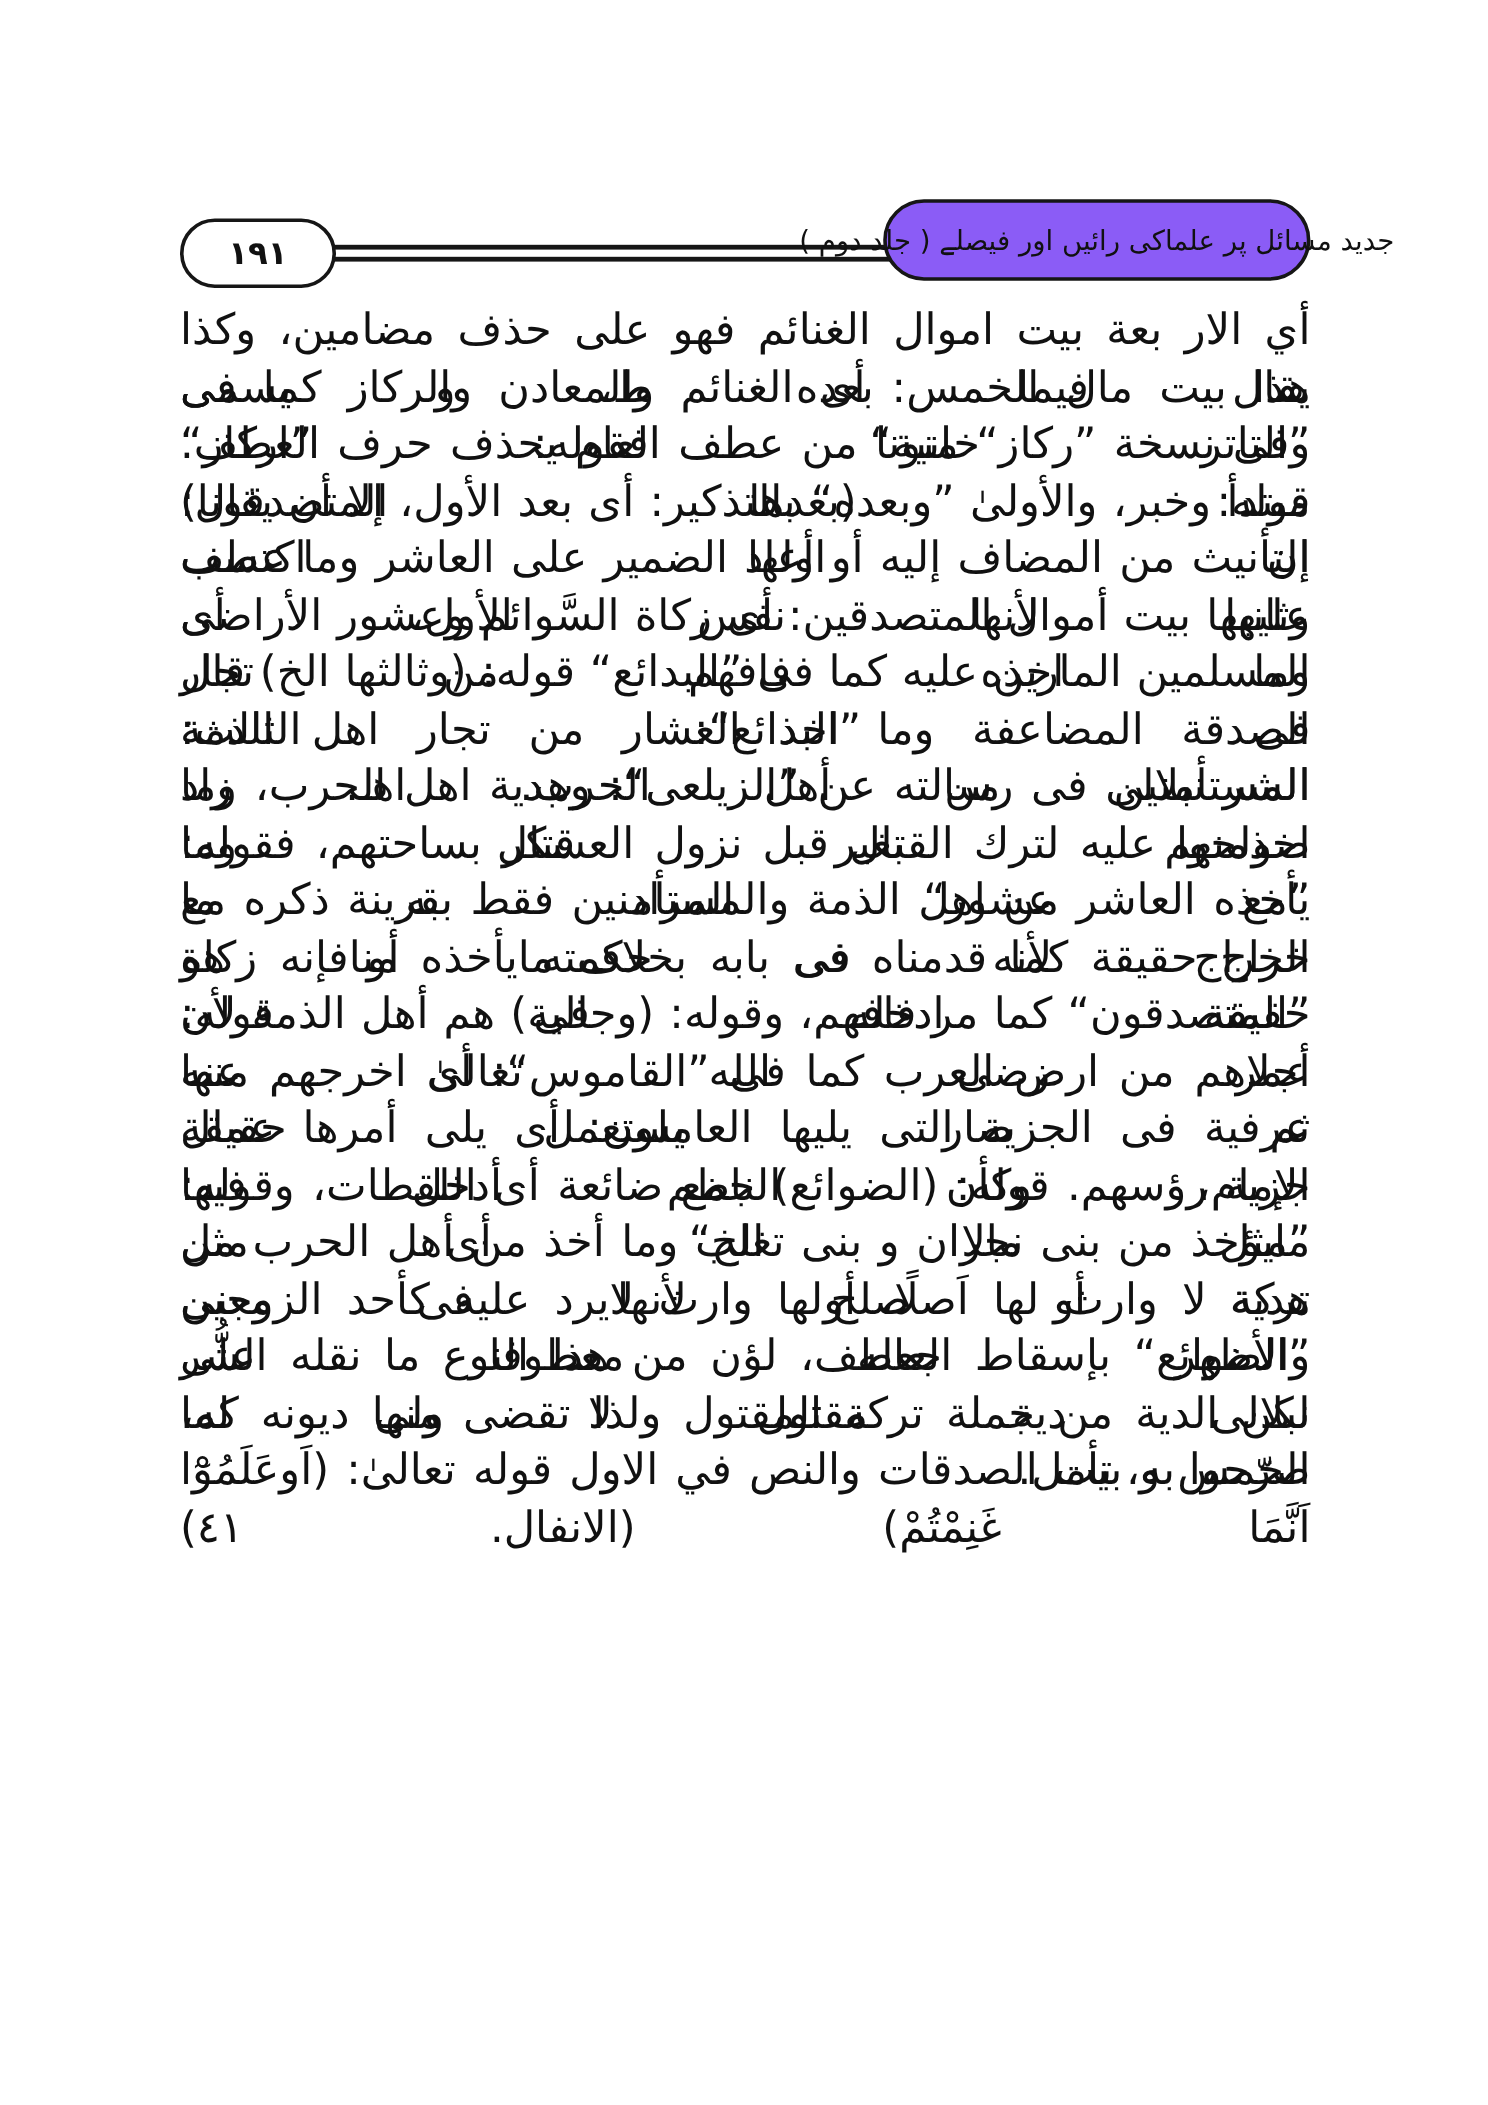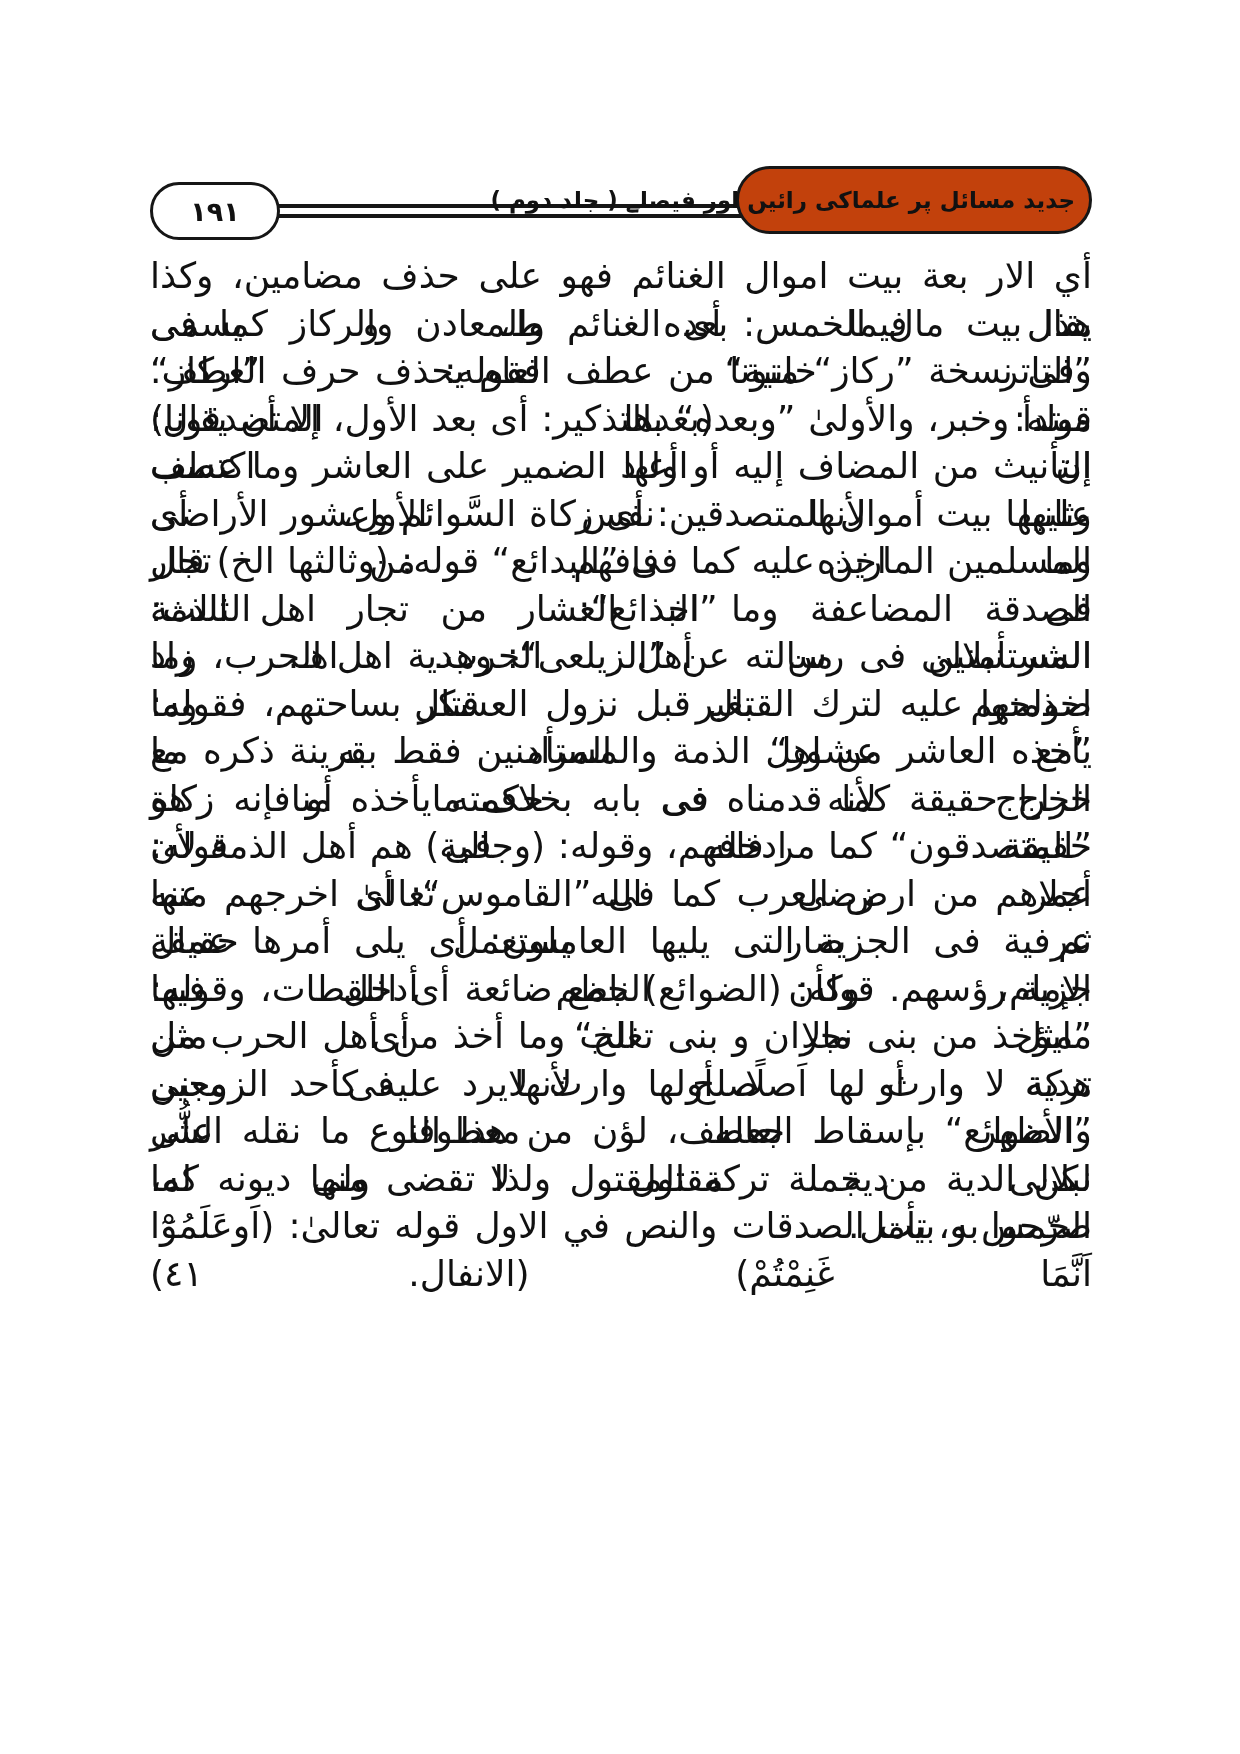--- a/index.html
+++ b/index.html
@@ -52,29 +52,30 @@
     font-size: 27px;
     font-weight: bold;
   }
   .title-box {
     position: absolute;
     right: 0;
     top: 0;
     width: 356px;
     height: 68px;
     box-sizing: border-box;
-    background: #c2410c;
+    background: #8b5cf6;
     border: 3px solid #161616;
     border-radius: 34px;
     display: flex;
     align-items: center;
+    justify-content: center;
     z-index: 1;
     direction: rtl;
     font-size: 23px;
-    font-weight: bold;
+    font-weight: normal;
     white-space: nowrap;
     padding: 0 14px;
   }
   
   .body-text {
     position: absolute;
     left: 150px;
     top: 252px;
     width: 942px;
     direction: rtl;

